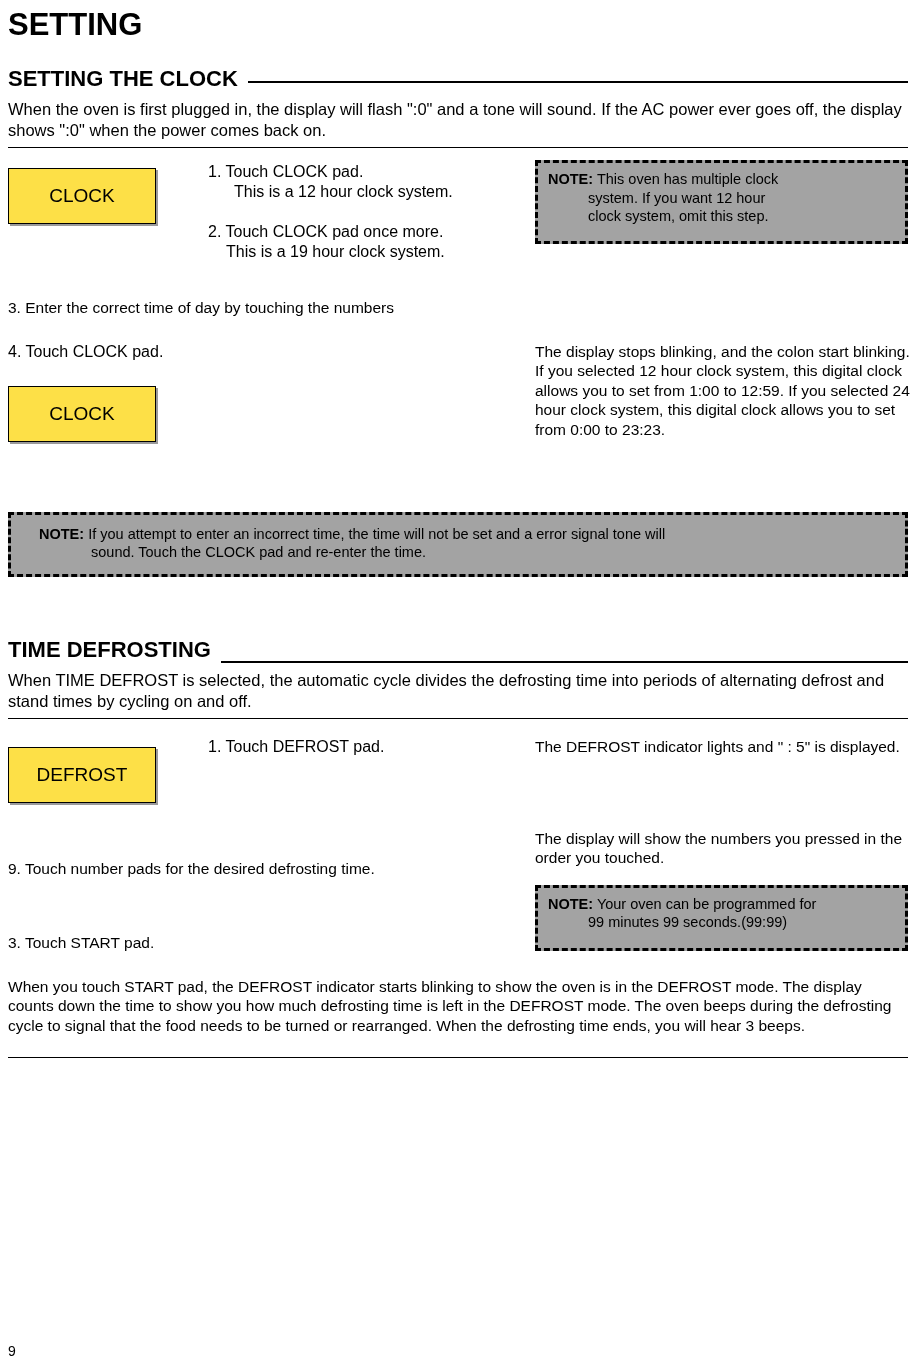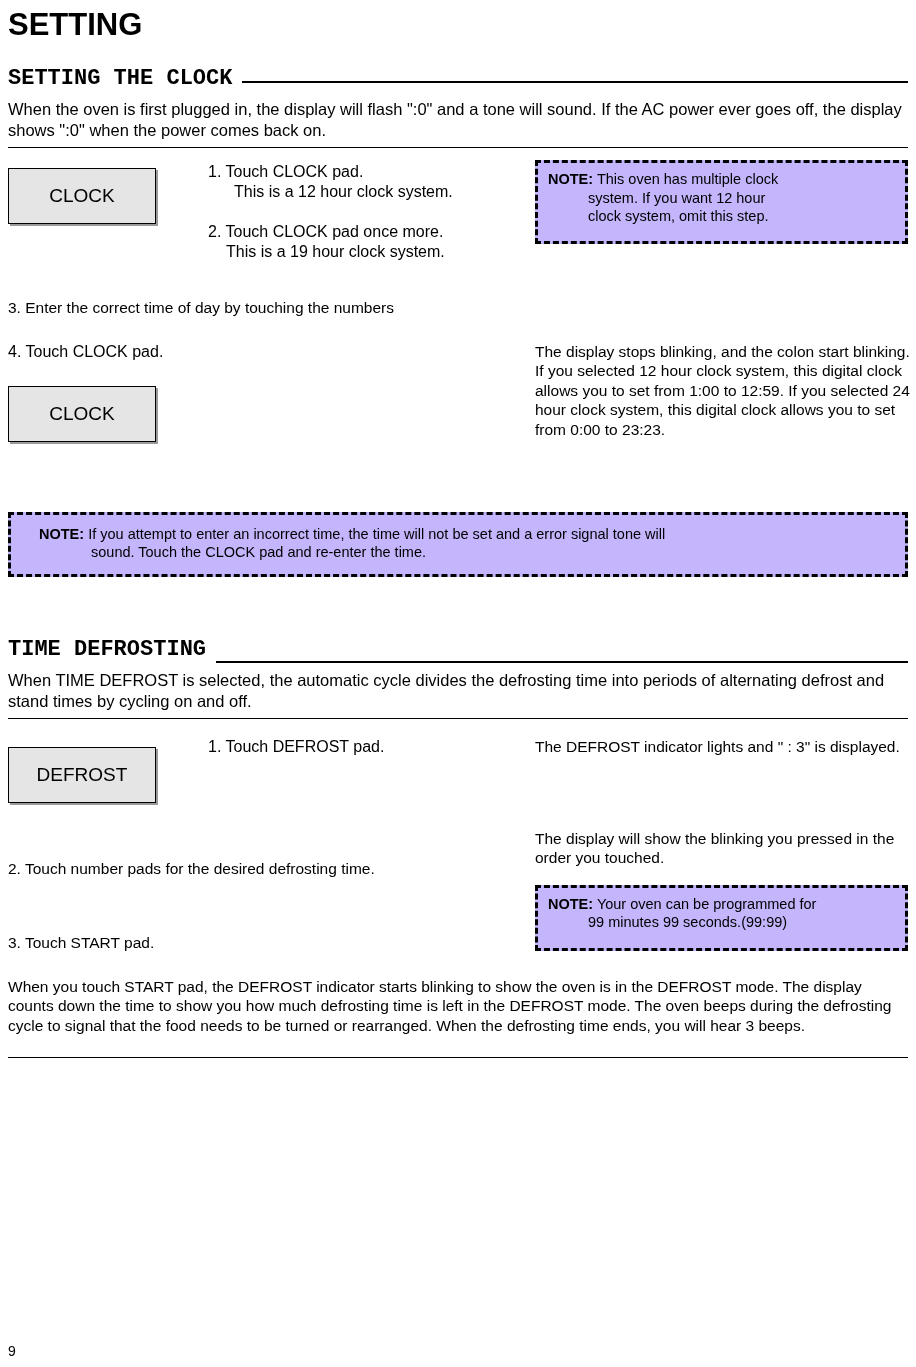--- a/index.html
+++ b/index.html
@@ -40,21 +40,20 @@
   .section-head-wrap {
     display: flex;
     align-items: center;
     margin-top: 22px;
   }
   .section-head {
     font-size: 22px;
     font-weight: bold;
     white-space: nowrap;
     line-height: 26px;
-    font-family: Liberation Mono, monospace;
   }
   .section-rule {
     flex: 1;
     height: 2px;
     background: #000;
     margin-left: 10px;
     margin-top: 6px;
   }
   .hr-thin {
     height: 1px;
@@ -65,30 +64,30 @@
     font-size: 16.5px;
     line-height: 21px;
     margin-top: 7px;
     margin-bottom: 6px;
   }
 
   .pad-btn {
     width: 146px;
     height: 54px;
     border: 1px solid #000;
-    background: #e5e5e5;
+    background: #fde047;
     display: flex;
     align-items: center;
     justify-content: center;
     font-size: 19px;
     box-shadow: 2px 2px 0 #9a9a9a;
   }
 
   .note-box {
-    background: #c4b5fd;
+    background: #a3a3a3;
     border: 3px dashed #000;
     padding: 7px 10px 8px 10px;
     box-sizing: border-box;
     font-size: 14.5px;
     line-height: 18.5px;
   }
   .note-box b { font-weight: bold; }
   .note-indent { display: block; padding-left: 40px; }
   .note-indent2 { display: block; padding-left: 52px; }
 
@@ -177,25 +176,25 @@
     <div class="hr-thin" style="margin-top:4px;"></div>
 
     <div style="position:relative; height:242px; margin-top:14px;">
 
       <div class="pad-btn abs" style="left:0px; top:14px;">
         <span>DEFROST</span>
       </div>
 
       <div class="abs txt" style="left:200px; top:4px;">1. Touch DEFROST pad.</div>
 
-      <div class="abs txt-sm" style="left:527px; top:4px; width:378px;">The DEFROST indicator lights and " : 3" is displayed.</div>
-
-      <div class="abs txt-sm" style="left:527px; top:96px; width:378px;">The display will show the blinking you pressed in the order you touched.</div>
-
-      <div class="abs txt-sm" style="left:0px; top:126px;">2. Touch number pads for the desired defrosting time.</div>
+      <div class="abs txt-sm" style="left:527px; top:4px; width:378px;">The DEFROST indicator lights and " : 5" is displayed.</div>
+
+      <div class="abs txt-sm" style="left:527px; top:96px; width:378px;">The display will show the numbers you pressed in the order you touched.</div>
+
+      <div class="abs txt-sm" style="left:0px; top:126px;">9. Touch number pads for the desired defrosting time.</div>
 
       <div class="note-box abs" style="left:527px; top:152px; width:373px; height:66px;">
         <div>
           <b>NOTE:</b>
           <span>Your oven can be programmed for</span>
         </div>
         <div class="note-indent">99 minutes 99 seconds.(99:99)</div>
       </div>
 
       <div class="abs txt-sm" style="left:0px; top:200px;">3. Touch START pad.</div>

